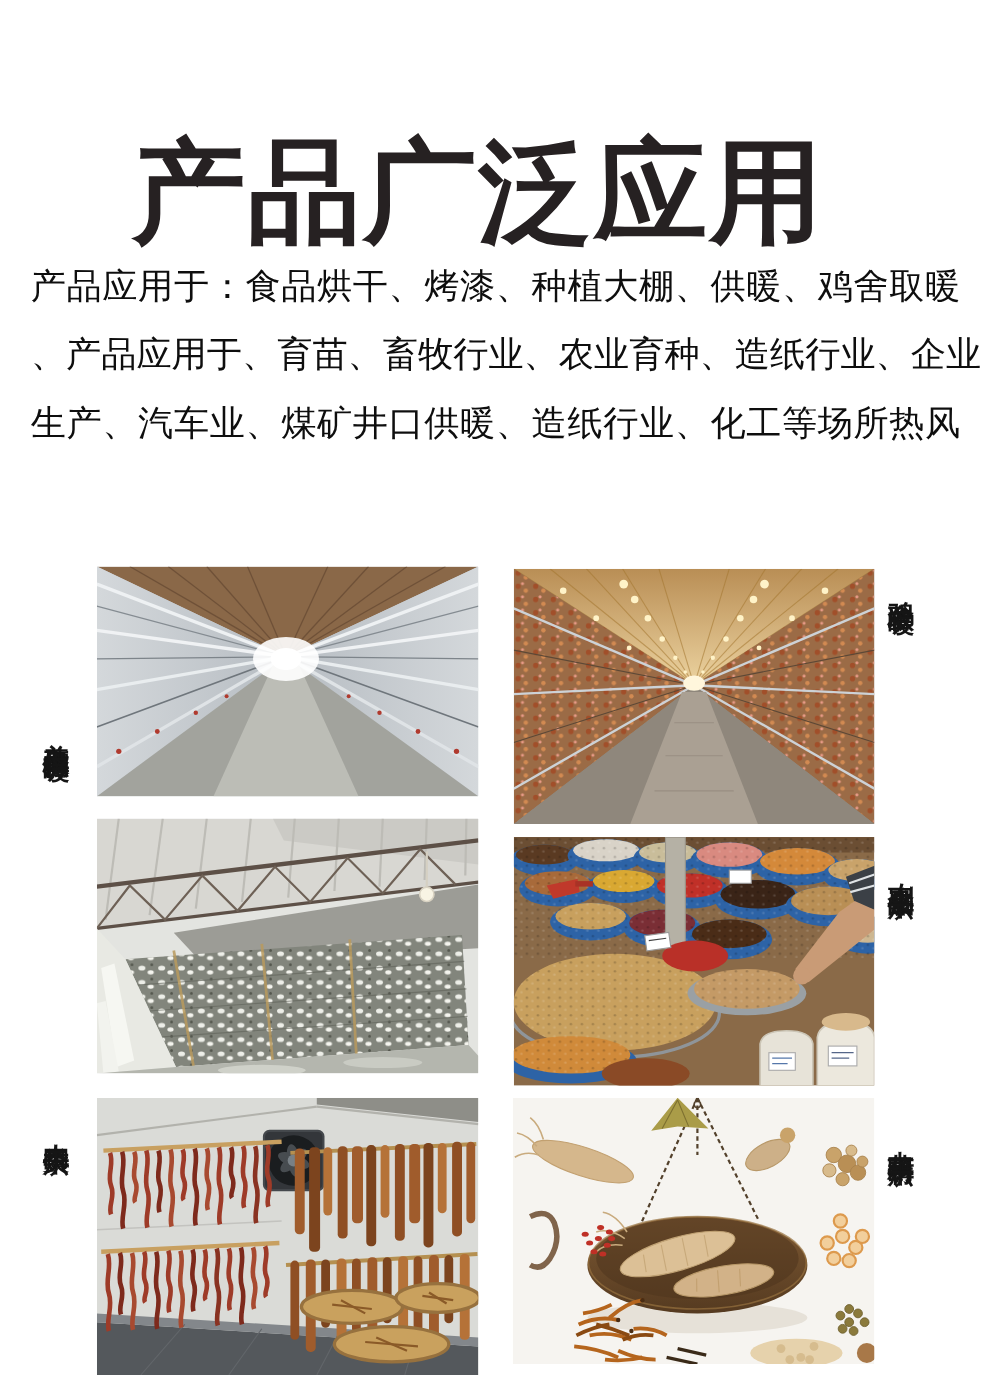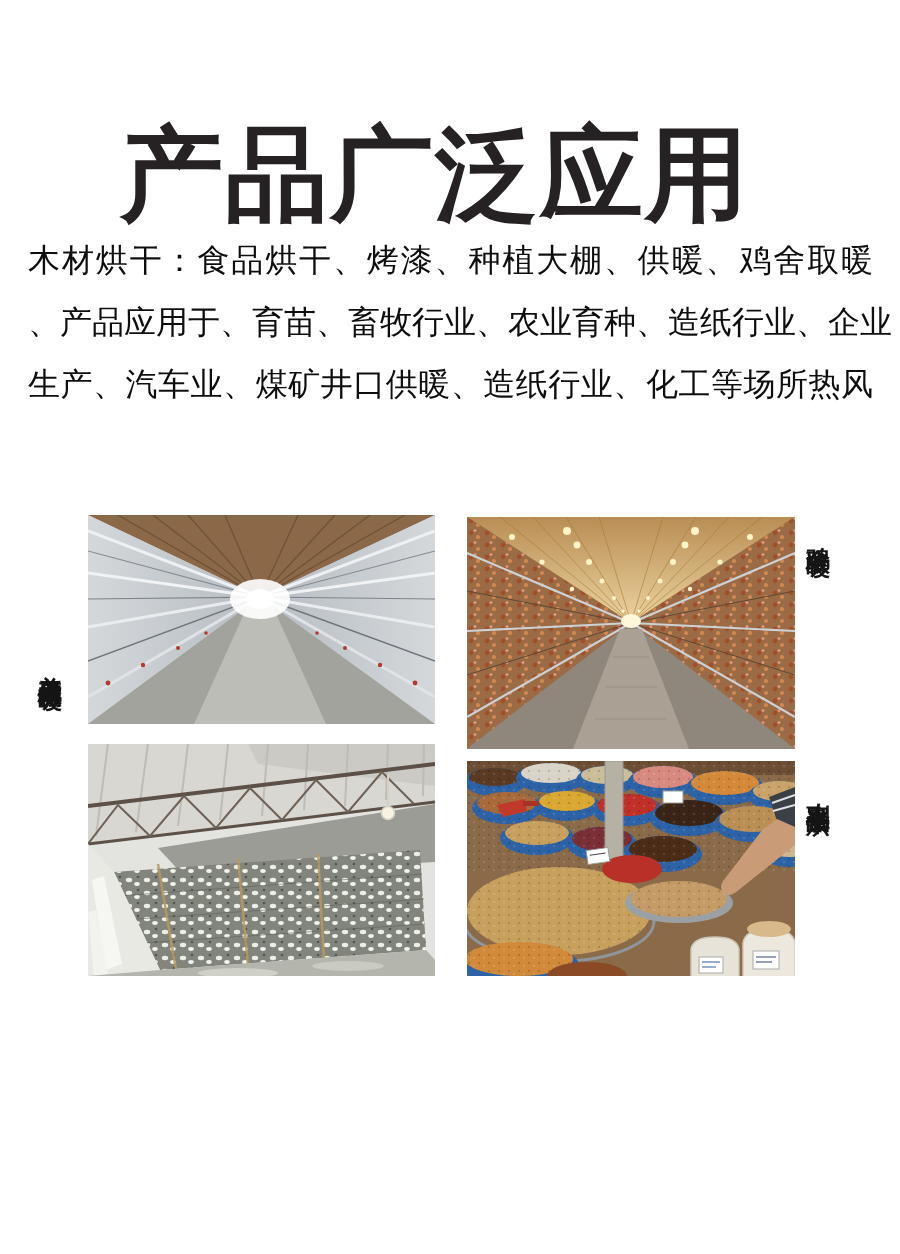--- a/index.html
+++ b/index.html
@@ -1,36 +1,36 @@
 <!DOCTYPE html>
 <html><head>
 <meta charset="utf-8">
 <style>
   html,body{margin:0;padding:0;background:#ffffff;}
-  .page{position:relative;width:900px;height:976px;background:#ffffff;overflow:hidden;
+  .page{position:relative;width:900px;height:1254px;background:#ffffff;overflow:hidden;
         font-family:"Liberation Sans",sans-serif;color:#111;}
   .title{position:absolute;top:52px;left:30px;width:810px;text-align:center;
          font-size:103px;font-weight:900;color:#262122;line-height:1.04;letter-spacing:2px;}
   .intro{position:absolute;top:229px;left:28px;width:845px;font-size:32px;color:#0e0e0e;}
   .intro .ln{display:block;height:62px;line-height:62px;white-space:nowrap;}
   .intro .just{text-align:justify;text-align-last:justify;}
   .ph{position:absolute;overflow:hidden;}
   .ph svg{display:block;width:100%;height:100%;}
   .vlab{position:absolute;writing-mode:vertical-rl;text-orientation:upright;
         font-size:24px;font-weight:700;letter-spacing:2px;color:#151515;line-height:1;}
 </style>
 </head>
 <body>
 
 <div class="page">
 
   <h1 class="title">产品广泛应用</h1>
 
   <div class="intro">
-    <span class="ln just">木材烘干：食品烘干、烤漆、种植大棚、供暖、鸡舍取暖</span>
+    <span class="ln just">产品应用于：食品烘干、烤漆、种植大棚、供暖、鸡舍取暖</span>
     <span class="ln just">、产品应用于、育苗、畜牧行业、农业育种、造纸行业、企业</span>
     <span class="ln just">生产、汽车业、煤矿井口供暖、造纸行业、化工等场所热风</span>
   </div>
 
   <div class="ph" style="left:88px;top:515px;width:347px;height:209px;">
     <svg viewBox="0 0 347 209" preserveAspectRatio="none">
       <defs>
         <linearGradient id="p1L" x1="0" y1="0" x2="1" y2="0">
           <stop offset="0" stop-color="#d4d8db"></stop>
             <stop offset="1" stop-color="#b6bcc2"></stop>

